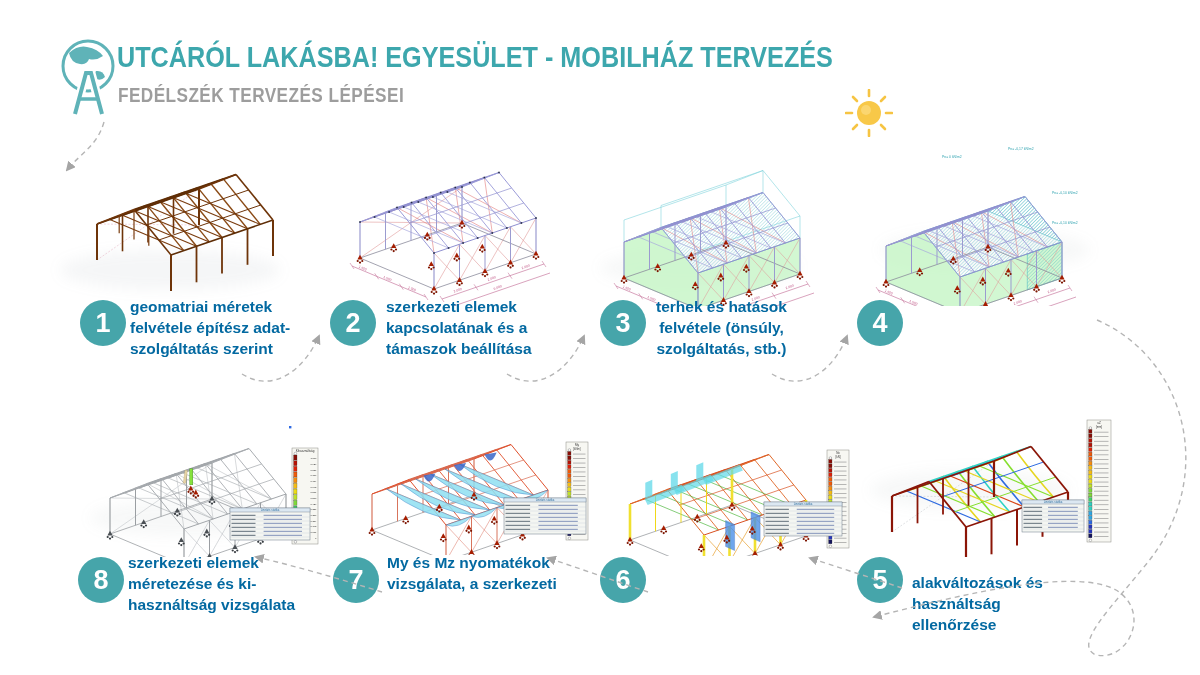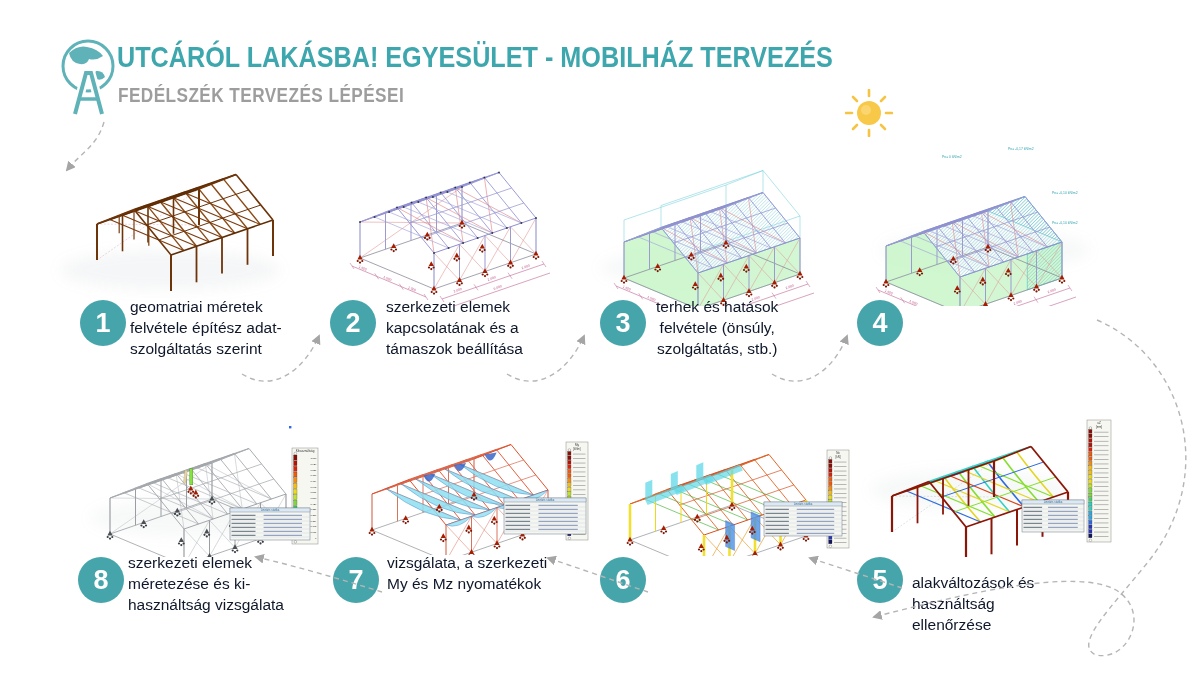--- a/index.html
+++ b/index.html
@@ -8,21 +8,21 @@
   .smudge{position:absolute;border-radius:50%;filter:blur(7px);pointer-events:none;}
   
   .logo{position:absolute;left:56px;top:36px;width:64px;height:82px;}
   .title{position:absolute;left:117px;top:40px;font-size:30px;font-weight:700;color:#3da7ad;
          white-space:nowrap;transform:scale(.84,1);transform-origin:left top;letter-spacing:0;}
   .subtitle{position:absolute;left:118px;top:84px;font-size:20px;font-weight:700;color:#9d9d9d;
             white-space:nowrap;transform:scale(.86,1);transform-origin:left top;letter-spacing:.5px;}
   
   .stepnum{position:absolute;width:46px;height:46px;border-radius:50%;background:#46a5aa;
            color:#fff;font-size:27px;font-weight:700;display:flex;align-items:center;justify-content:center;}
-  .steptext{position:absolute;font-size:15.5px;line-height:21px;color:#0f172a;font-weight:400;white-space:nowrap;}
+  .steptext{position:absolute;font-size:15.5px;line-height:21px;color:#0369a1;font-weight:700;white-space:nowrap;}
   .fig{position:absolute;}
   .overlay{position:absolute;left:0;top:0;width:1200px;height:675px;pointer-events:none;}
   .sun{position:absolute;left:845px;top:89px;width:48px;height:48px;}
 </style>
 </head>
 <body>
 
 <div class="canvas">
 
   <div class="smudge" style="left:60px;top:250px;width:220px;height:40px;background:rgba(120,130,140,.07);"></div>
@@ -1428,22 +1428,22 @@
     </div>
   <div class="steptext" style="left:128px;top:552px;">
     <div>szerkezeti elemek</div>
       <div>méretezése és ki-</div>
       <div>használtság vizsgálata</div>
   </div>
   <div class="stepnum" style="left:333px;top:557px;">
       <span>7</span>
     </div>
   <div class="steptext" style="left:387px;top:552px;">
-    <div>vizsgálata, a szerkezeti</div>
-      <div>My és Mz nyomatékok</div>
+    <div>My és Mz nyomatékok</div>
+      <div>vizsgálata, a szerkezeti</div>
   </div>
   <div class="stepnum" style="left:600px;top:557px;">
       <span>6</span>
     </div>
   <div class="stepnum" style="left:857px;top:557px;">
       <span>5</span>
     </div>
   <div class="steptext" style="left:912px;top:572px;">
     <div>alakváltozások és</div>
       <div>használtság</div>

